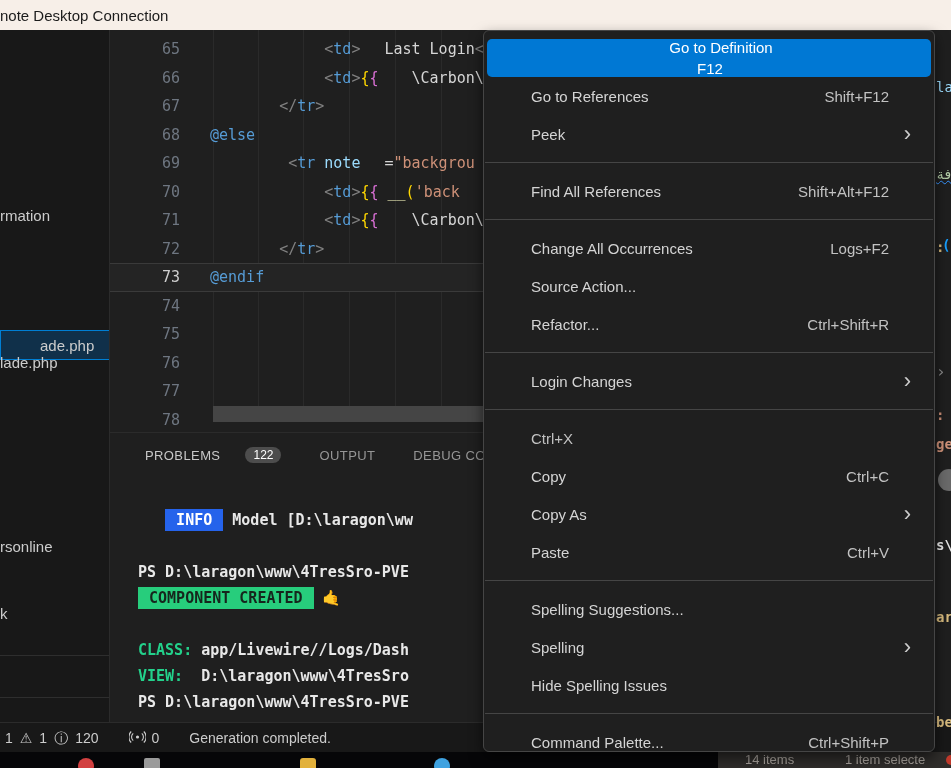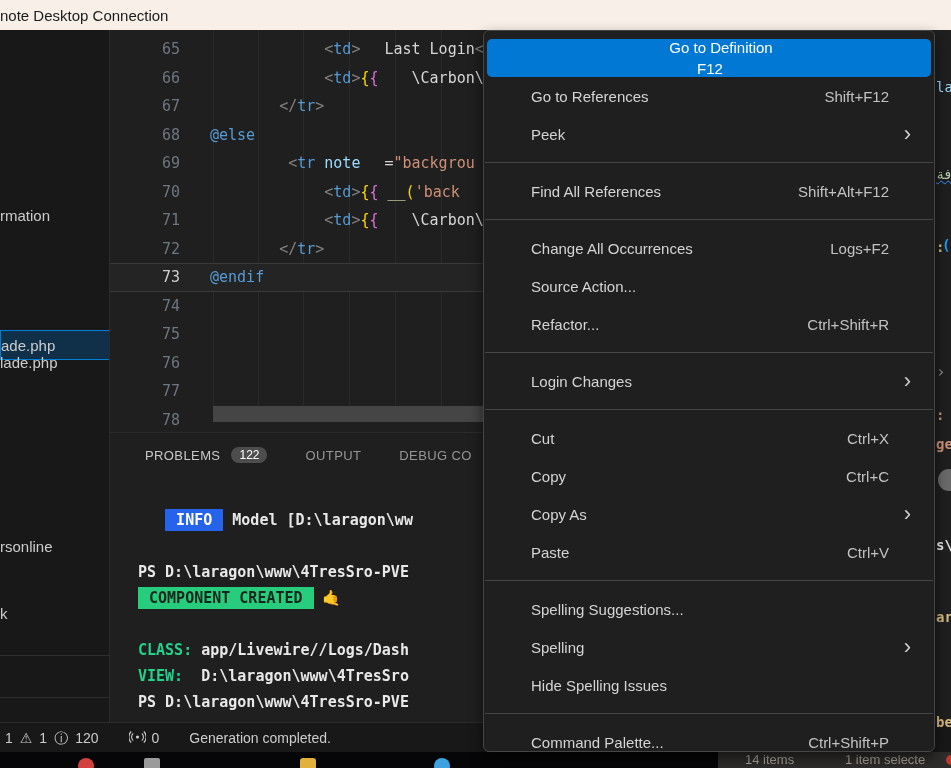--- a/index.html
+++ b/index.html
@@ -18,21 +18,21 @@
   
   .sidebar {
     position:absolute; left:0; top:30px; width:110px; height:692px;
     background:#181818; border-right:1px solid #2b2b2b; overflow:hidden;
   }
   .side-item {
     position:absolute; left:0; width:110px; height:28px; line-height:28px;
     color:#cccccc; font-size:15px; white-space:nowrap; overflow:hidden;
   }
   .side-item.selected {
-    height:30px; line-height:30px; background:#10304a; border:1px solid #007fd4;
+    height:30px; line-height:30px; background:#10304a; border:1px solid #007fd4;padding-left:39px;
   }
   .side-item:nth-of-type(1){ top:172px; }
   .side-item:nth-of-type(2){ top:300px; }
   .side-item:nth-of-type(3){ top:319px; }
   .side-item:nth-of-type(4){ top:503px; }
   .side-item:nth-of-type(5){ top:570px; }
   .side-sep { position:absolute; left:0; width:110px; height:1px; background:#2e2e2e; }
   .side-sep.s1 { top:625px; } .side-sep.s2 { top:667px; }
   
   .editor {
@@ -54,21 +54,21 @@
   .c-b1{ color:#ffd700; } .c-b2{ color:#da70d6; } .c-kw{ color:#569cd6; }
   .c-attr{ color:#9cdcfe; } .c-str{ color:#ce9178; } .c-fn{ color:#dcdcaa; }
   .hscrollbar { position:absolute; left:103px; top:376px; width:722px; height:16px; background:#454545; }
   
   .panel {
     position:absolute; left:110px; top:432px; width:825px; height:290px;
     background:#1f1f1f; border-top:1px solid #2b2b2b; overflow:hidden;
   }
   .panel-tabs { position:absolute; left:35px; top:14px; display:flex; align-items:center; gap:38px;
     font-size:13px; letter-spacing:0.4px; }
-  .panel-tab { display:flex; align-items:center; gap:11px; color:#969696; white-space:nowrap; }
+  .panel-tab { display:flex; align-items:center; gap:25px; color:#969696; white-space:nowrap; }
   .panel-tab:first-child { color:#c8c8c8; }
   .tab-badge { background:#4d4d4d; color:#ffffff; font-size:12px; letter-spacing:0;
     border-radius:10px; padding:1px 8px; }
   .terminal { position:absolute; left:28px; top:74px; width:797px;
     font-family:"DejaVu Sans Mono", monospace; font-size:15px; font-weight:bold; white-space:pre; }
   .t-line { height:26px; line-height:26px; }
   .t-wb { color:#e8e8e8; } .t-green { color:#23d18b; }
   .t-badge-blue { background:#2563eb; color:#ffffff; padding:2px 2px; }
   .t-badge-green { background:#27cd7c; color:#16261d; padding:2px 2px; }
   .t-emoji { color:#f0b429; font-weight:normal; }
@@ -270,21 +270,20 @@
           <span class="mi-label">Refactor...</span>
           <span class="mi-key">Ctrl+Shift+R</span>
         </div>
         <div class="menu-sep"></div>
         <div class="menu-item">
           <span class="mi-label">Login Changes</span>
           <span class="mi-chev">›</span>
         </div>
         <div class="menu-sep"></div>
         <div class="menu-item">
-          <span class="mi-label">Cut</span>
           <span class="mi-key">Ctrl+X</span>
         </div>
         <div class="menu-item">
           <span class="mi-label">Copy</span>
           <span class="mi-key">Ctrl+C</span>
         </div>
         <div class="menu-item">
           <span class="mi-label">Copy As</span>
           <span class="mi-chev">›</span>
         </div>

